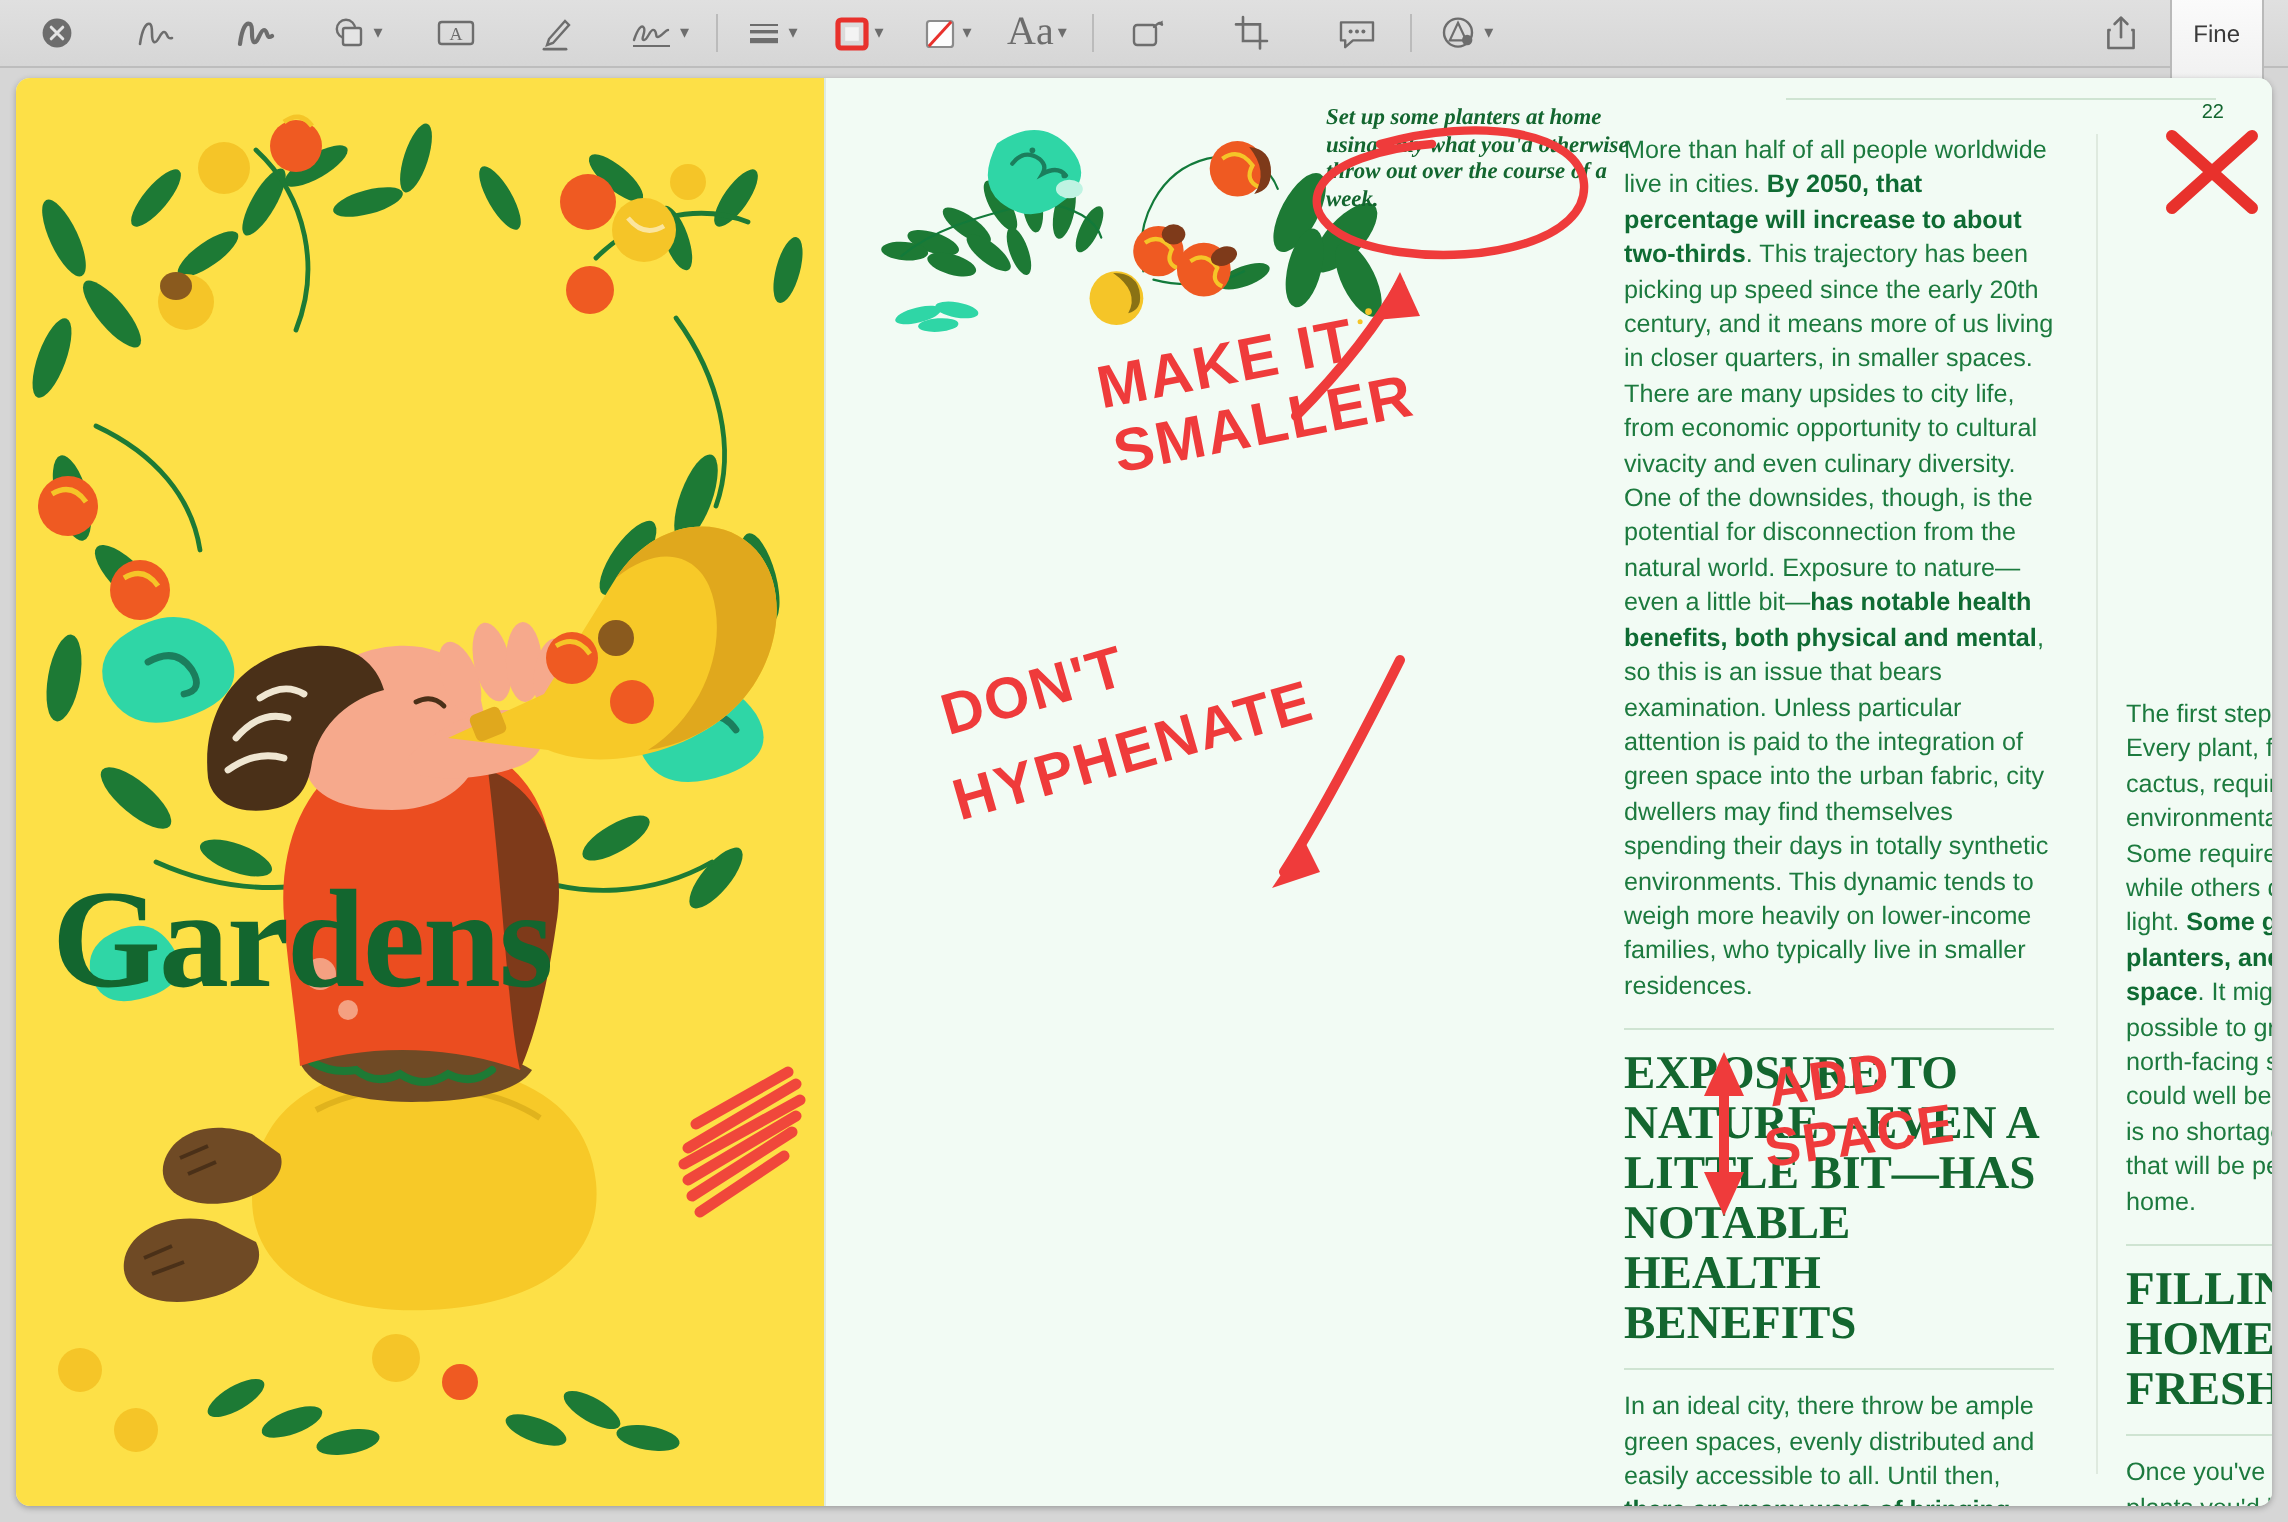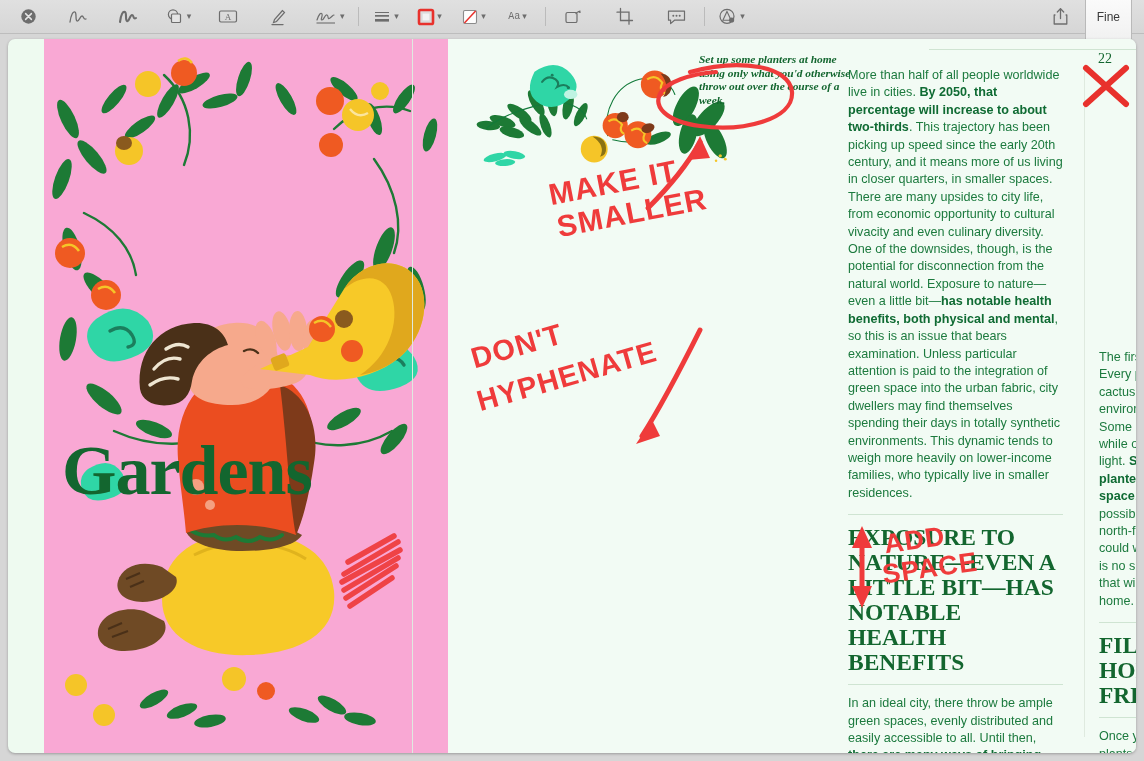--- a/index.html
+++ b/index.html
@@ -25,21 +25,21 @@
   .finebtn{height:21px;padding:16px 11px;border:1px solid #b9b9b9;border-radius:5px;
     background:linear-gradient(#fdfdfd,#f0f0f0);font-size:12px;color:#3a3a3a;
     display:flex;align-items:center;text-align:right;}
 
   
   .page{position:absolute;left:8px;top:39px;width:1128px;height:714px;
     background:#eefaf0;border-radius:7px;overflow:hidden;
     box-shadow:0 1px 3px rgba(0,0,0,.28);}
 
   .spread{position:absolute;inset:0;display:flex;}
-  .left-page{position:relative;width:404px;height:100%;background:#f9a8d4;margin-left:36px;}
+  .left-page{position:relative;width:404px;height:100%;background:#fde047;}
   .right-page{position:relative;flex:1;height:100%;background:#f2fbf4;}
   .gutter{position:absolute;left:404px;top:0;width:1px;height:100%;background:#dfeadf;}
 
   
   .cover-title{position:absolute;left:18px;top:400px;width:380px;
     font-family:"Liberation Serif",serif;color:#13662f;}
   .ct-l1{font-size:70px;font-weight:700;line-height:.92;letter-spacing:-1px;}
   .ct-l2{font-size:70px;font-weight:700;line-height:.92;letter-spacing:-1px;margin-top:-4px;}
   .ct-for{font-style:italic;font-size:46px;font-weight:400;}
   .ct-l3{font-size:70px;font-weight:700;line-height:.92;letter-spacing:-1px;margin-top:-4px;}
@@ -60,22 +60,22 @@
   h2.head{font-family:"Liberation Serif",serif;font-weight:700;color:#13662f;
     font-size:23.5px;line-height:25px;margin:4px 0 9px 0;letter-spacing:0px;}
   .rule{height:1px;background:#cfe4d2;margin:9px 0 10px 0;}
 
   
   .pullquote{position:absolute;left:251px;top:14px;width:166px;
     font-family:"Liberation Serif",serif;font-style:italic;font-weight:700;
     font-size:11.4px;line-height:13.6px;color:#13662f;z-index:6;}
 
   
-  .pagenum{position:absolute;right:24px;top:12px;font-family:Liberation Serif, serif;
-    font-size:14px;color:#13662f;}
+  .pagenum{position:absolute;right:24px;top:12px;font-family:Liberation Sans, sans-serif;
+    font-size:10px;color:#13662f;}
   .topruleR{position:absolute;left:481px;top:10px;width:215px;height:1px;background:#cfe4d2;}
 
   
   .illus{position:absolute;inset:0;pointer-events:none;}
 
   
   .markup{position:absolute;left:0;top:0;width:1144px;height:761px;pointer-events:none;z-index:30;}
   .mk-text{position:absolute;font-family:"Liberation Sans",sans-serif;font-weight:700;
     color:#ef3b3b;white-space:nowrap;}
   .mk1{left:548px;top:166px;font-size:30px;transform:rotate(-11deg);letter-spacing:1px;}
@@ -163,21 +163,21 @@
 
       <div class="grp tbtn" style="margin-left:6px">
         <svg class="icn" width="18" height="18" viewBox="0 0 18 18">
           <rect x="2.5" y="2.5" width="13" height="13" rx="1.4" fill="#fdfdfd" stroke="#8b8b8b" stroke-width="1.1"></rect>
           <path d="M3.4 15.1 L14.6 2.9" stroke="#e8312c" stroke-width="1.5"></path>
         </svg>
         <span class="chev">▾</span>
       </div>
 
       <div class="grp tbtn" style="margin-left:6px">
-        <span style="font-size:10px;color:#6d6d6d;font-family:Liberation Mono, monospace;">Aa</span>
+        <span style="font-size:20px;color:#6d6d6d;font-family:Liberation Serif, serif;">Aa</span>
         <span class="chev">▾</span>
       </div>
 
       <div class="sep"></div>
 
       <div class="tbtn">
         <svg class="icn" width="20" height="19" viewBox="0 0 20 19">
           <rect x="3" y="5.5" width="11" height="10" rx="1.6" fill="none" stroke="#6d6d6d" stroke-width="1.2"></rect>
           <path d="M13 6.5 C15.5 4 16.5 4 17 5.2" fill="none" stroke="#6d6d6d" stroke-width="1.2" stroke-linecap="round"></path>
           <path d="M17.3 3.2 L17.3 6 L14.6 5" fill="#6d6d6d"></path>

